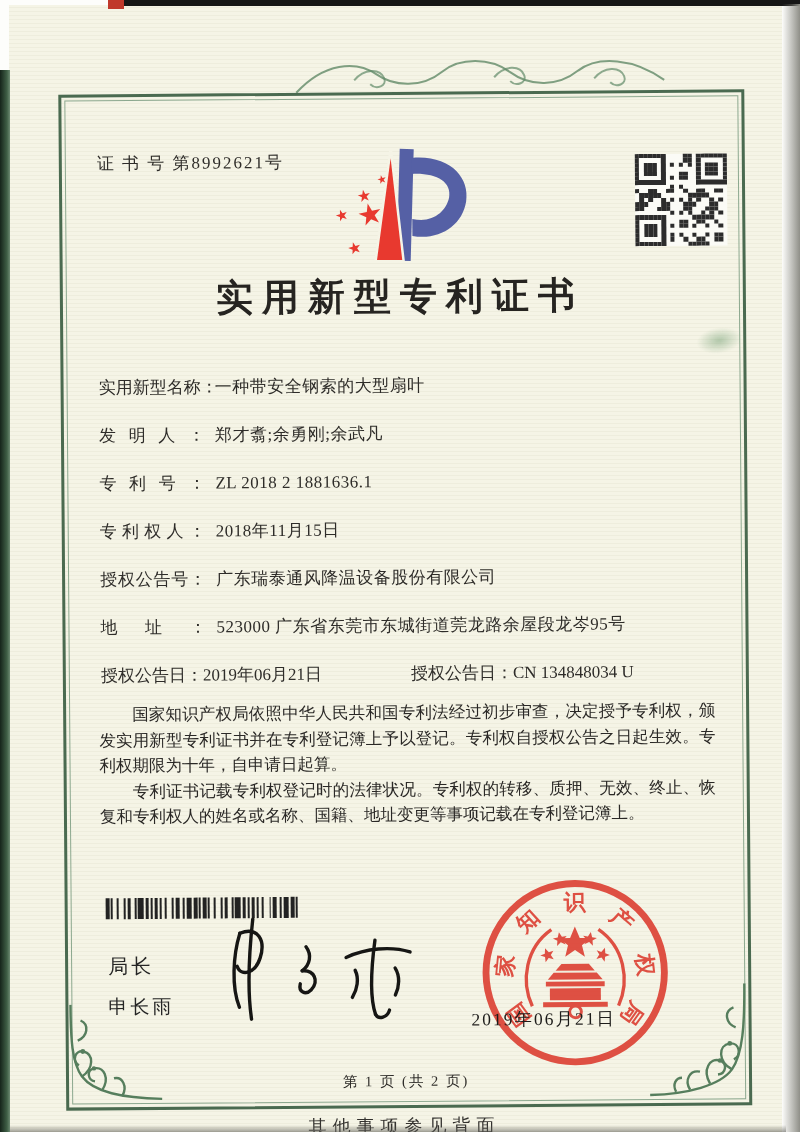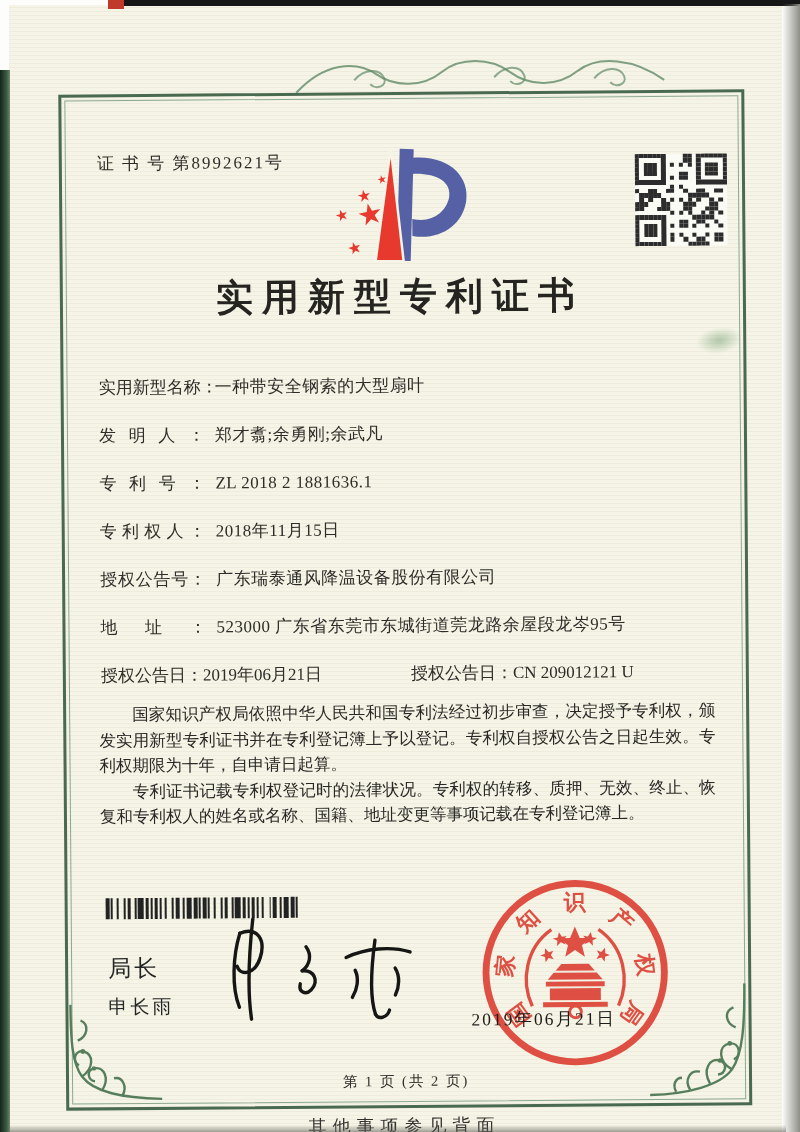--- a/index.html
+++ b/index.html
@@ -47,21 +47,21 @@
   .grant-no{position:absolute;left:310px;top:0;}
   
   .body-text{position:absolute;left:98px;top:700px;width:616px;font-size:16.5px;line-height:25.5px;
              text-align:justify;color:#2a2826;}
   .body-text p{margin:0;text-indent:2em;}
   
   .barcode{position:absolute;left:103px;top:896px;height:21px;white-space:nowrap;font-size:0;}
   .barcode i{display:inline-block;height:100%;}
   
   .sig-title{position:absolute;left:105px;top:951px;font-family:Liberation Serif, serif;
-             font-size:23px;letter-spacing:3px;color:#252525;}
+             font-size:20px;letter-spacing:3px;color:#252525;}
   .sig-name{position:absolute;left:105px;top:992px;font-family:"Liberation Sans","DejaVu Sans",sans-serif;
             font-size:19px;letter-spacing:3px;color:#252525;}
   .signature{position:absolute;left:205px;top:912px;width:215px;height:115px;}
   
   .seal{position:absolute;left:474px;top:876px;width:196px;height:196px;opacity:.93;}
   .seal svg{position:absolute;inset:0;}
   .seal-chars span{position:absolute;left:50%;top:50%;width:24px;height:24px;margin:-12px 0 0 -12px;
       text-align:center;font-size:22px;font-weight:700;color:#dd4437;line-height:24px;}
   .seal-date{position:absolute;left:468px;top:1008px;font-size:17.5px;letter-spacing:2px;color:#1d1c1a;z-index:6;}
   
@@ -582,21 +582,21 @@
         <div class="frow"><span class="flabel">发明人：</span><span class="fvalue">郑才翥;余勇刚;余武凡</span></div>
         <div class="frow"><span class="flabel">专利号：</span><span class="fvalue">ZL 2018 2 1881636.1</span></div>
         <div class="frow"><span class="flabel">专利权人：</span><span class="fvalue">2018年11月15日</span></div>
         <div class="frow"><span class="flabel">授权公告号：</span><span class="fvalue">广东瑞泰通风降温设备股份有限公司</span></div>
         <div class="frow"><span class="flabel">地址：</span><span class="fvalue">523000 广东省东莞市东城街道莞龙路余屋段龙岑95号</span></div>
       </div>
 
     <div class="grant-row">
       <span>授权公告日：</span><span>2019年06月21日</span>
       <span class="grant-no">
-        <span>授权公告日：</span><span>CN 209012121 U</span>
+        <span>授权公告日：</span><span>CN 134848034 U</span>
       </span>
     </div>
 
     <div class="body-text">
       <p>国家知识产权局依照中华人民共和国专利法经过初步审查，决定授予专利权，颁发实用新型专利证书并在专利登记簿上予以登记。专利权自授权公告之日起生效。专利权期限为十年，自申请日起算。</p>
       <p>专利证书记载专利权登记时的法律状况。专利权的转移、质押、无效、终止、恢复和专利权人的姓名或名称、国籍、地址变更等事项记载在专利登记簿上。</p>
     </div>
 
     <div class="barcode" id="barcode"><i style="width: 3.6px; background: rgb(34, 34, 34);"></i><i style="width: 1.8px; background: transparent;"></i><i style="width: 1.8px; background: rgb(34, 34, 34);"></i><i style="width: 3.6px; background: transparent;"></i><i style="width: 1.8px; background: rgb(34, 34, 34);"></i><i style="width: 5.4px; background: transparent;"></i><i style="width: 1.8px; background: rgb(34, 34, 34);"></i><i style="width: 1.8px; background: transparent;"></i><i style="width: 3.6px; background: rgb(34, 34, 34);"></i><i style="width: 3.6px; background: transparent;"></i><i style="width: 1.8px; background: rgb(34, 34, 34);"></i><i style="width: 1.8px; background: transparent;"></i><i style="width: 5.4px; background: rgb(34, 34, 34);"></i><i style="width: 1.8px; background: transparent;"></i><i style="width: 3.6px; background: rgb(34, 34, 34);"></i><i style="width: 1.8px; background: transparent;"></i><i style="width: 1.8px; background: rgb(34, 34, 34);"></i><i style="width: 1.8px; background: transparent;"></i><i style="width: 3.6px; background: rgb(34, 34, 34);"></i><i style="width: 1.8px; background: transparent;"></i><i style="width: 1.8px; background: rgb(34, 34, 34);"></i><i style="width: 3.6px; background: transparent;"></i><i style="width: 1.8px; background: rgb(34, 34, 34);"></i><i style="width: 5.4px; background: transparent;"></i><i style="width: 1.8px; background: rgb(34, 34, 34);"></i><i style="width: 1.8px; background: transparent;"></i><i style="width: 3.6px; background: rgb(34, 34, 34);"></i><i style="width: 3.6px; background: transparent;"></i><i style="width: 1.8px; background: rgb(34, 34, 34);"></i><i style="width: 1.8px; background: transparent;"></i><i style="width: 5.4px; background: rgb(34, 34, 34);"></i><i style="width: 1.8px; background: transparent;"></i><i style="width: 3.6px; background: rgb(34, 34, 34);"></i><i style="width: 1.8px; background: transparent;"></i><i style="width: 1.8px; background: rgb(34, 34, 34);"></i><i style="width: 1.8px; background: transparent;"></i><i style="width: 3.6px; background: rgb(34, 34, 34);"></i><i style="width: 1.8px; background: transparent;"></i><i style="width: 1.8px; background: rgb(34, 34, 34);"></i><i style="width: 3.6px; background: transparent;"></i><i style="width: 1.8px; background: rgb(34, 34, 34);"></i><i style="width: 5.4px; background: transparent;"></i><i style="width: 1.8px; background: rgb(34, 34, 34);"></i><i style="width: 1.8px; background: transparent;"></i><i style="width: 3.6px; background: rgb(34, 34, 34);"></i><i style="width: 3.6px; background: transparent;"></i><i style="width: 1.8px; background: rgb(34, 34, 34);"></i><i style="width: 1.8px; background: transparent;"></i><i style="width: 5.4px; background: rgb(34, 34, 34);"></i><i style="width: 1.8px; background: transparent;"></i><i style="width: 3.6px; background: rgb(34, 34, 34);"></i><i style="width: 1.8px; background: transparent;"></i><i style="width: 1.8px; background: rgb(34, 34, 34);"></i><i style="width: 1.8px; background: transparent;"></i><i style="width: 3.6px; background: rgb(34, 34, 34);"></i><i style="width: 1.8px; background: transparent;"></i><i style="width: 1.8px; background: rgb(34, 34, 34);"></i><i style="width: 3.6px; background: transparent;"></i><i style="width: 1.8px; background: rgb(34, 34, 34);"></i><i style="width: 5.4px; background: transparent;"></i><i style="width: 1.8px; background: rgb(34, 34, 34);"></i><i style="width: 1.8px; background: transparent;"></i><i style="width: 3.6px; background: rgb(34, 34, 34);"></i><i style="width: 3.6px; background: transparent;"></i><i style="width: 1.8px; background: rgb(34, 34, 34);"></i><i style="width: 1.8px; background: transparent;"></i><i style="width: 5.4px; background: rgb(34, 34, 34);"></i><i style="width: 1.8px; background: transparent;"></i><i style="width: 3.6px; background: rgb(34, 34, 34);"></i><i style="width: 1.8px; background: transparent;"></i><i style="width: 1.8px; background: rgb(34, 34, 34);"></i><i style="width: 1.8px; background: transparent;"></i></div>
 

